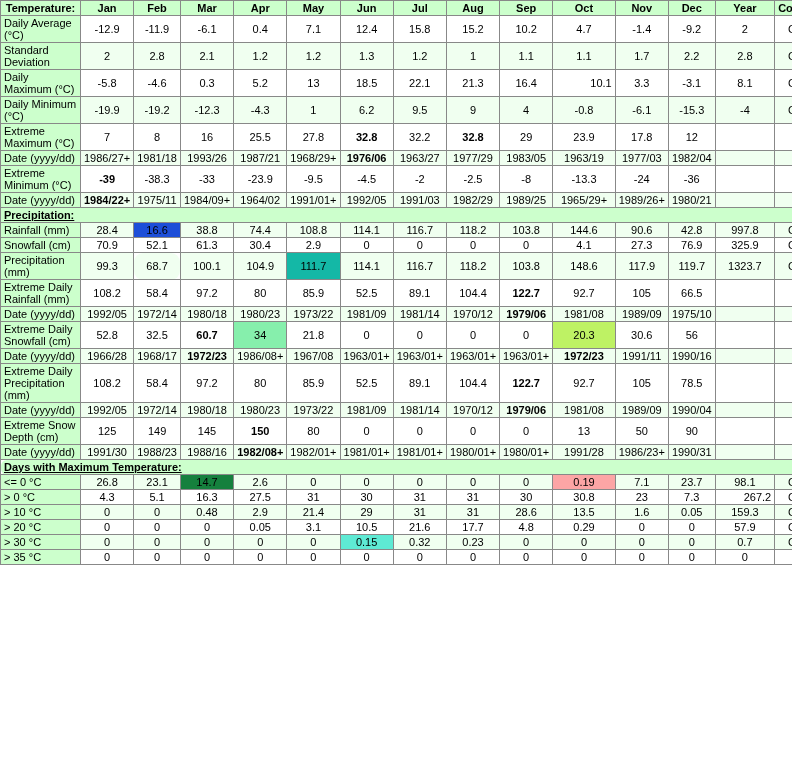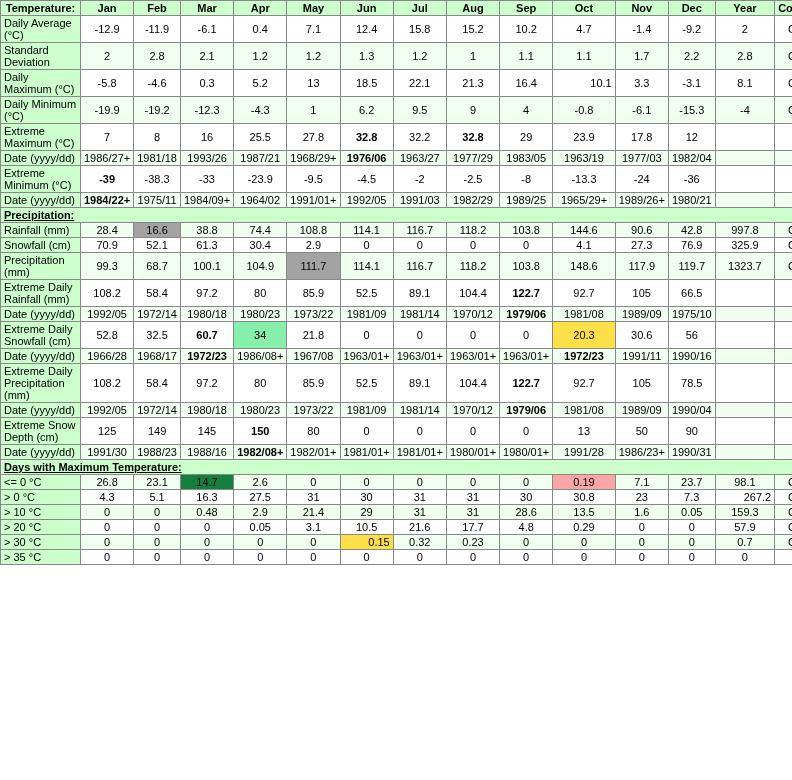--- a/index.html
+++ b/index.html
@@ -202,21 +202,21 @@
         <td class="data-cell" style="background: rgb(240, 255, 240);">1980/21</td>
         <td class="data-cell" style="background: rgb(240, 255, 240);"></td>
         <td class="data-cell" style="background: rgb(240, 255, 240);"></td>
       </tr>
       <tr class="section-header">
         <td colspan="15" style="font-weight: bold; text-decoration: underline;">Precipitation:</td>
       </tr>
       <tr>
         <td>Rainfall (mm)</td>
         <td class="data-cell" style="background: rgb(240, 255, 240);">28.4</td>
-        <td class="data-cell" style="background: #a3a3a3;">16.6</td>
+        <td class="data-cell" style="background: #1d4ed8;">16.6</td>
         <td class="data-cell" style="background: rgb(240, 255, 240);">38.8</td>
         <td class="data-cell" style="background: rgb(240, 255, 240);">74.4</td>
         <td class="data-cell" style="background: rgb(240, 255, 240);">108.8</td>
         <td class="data-cell" style="background: rgb(240, 255, 240);">114.1</td>
         <td class="data-cell" style="background: rgb(240, 255, 240);">116.7</td>
         <td class="data-cell" style="background: rgb(240, 255, 240);">118.2</td>
         <td class="data-cell" style="background: rgb(240, 255, 240);">103.8</td>
         <td class="data-cell" style="background: rgb(240, 255, 240);">144.6</td>
         <td class="data-cell" style="background: rgb(240, 255, 240);">90.6</td>
         <td class="data-cell" style="background: rgb(240, 255, 240);">42.8</td>
@@ -239,21 +239,21 @@
         <td class="data-cell" style="background: rgb(255, 255, 255);">76.9</td>
         <td class="data-cell" style="background: rgb(255, 255, 255);">325.9</td>
         <td class="data-cell" style="background: rgb(255, 255, 255);">C</td>
       </tr>
       <tr>
         <td>Precipitation (mm)</td>
         <td class="data-cell" style="background: rgb(240, 255, 240);">99.3</td>
         <td class="data-cell" style="background: rgb(240, 255, 240); border-radius: 9px;">68.7</td>
         <td class="data-cell" style="background: rgb(240, 255, 240);">100.1</td>
         <td class="data-cell" style="background: rgb(240, 255, 240);">104.9</td>
-        <td class="data-cell" style="background: #a3a3a3;">111.7</td>
+        <td class="data-cell" style="background: #14b8a6;">111.7</td>
         <td class="data-cell" style="background: rgb(240, 255, 240);">114.1</td>
         <td class="data-cell" style="background: rgb(240, 255, 240);">116.7</td>
         <td class="data-cell" style="background: rgb(240, 255, 240);">118.2</td>
         <td class="data-cell" style="background: rgb(240, 255, 240);">103.8</td>
         <td class="data-cell" style="background: rgb(240, 255, 240);">148.6</td>
         <td class="data-cell" style="background: rgb(240, 255, 240);">117.9</td>
         <td class="data-cell" style="background: rgb(240, 255, 240);">119.7</td>
         <td class="data-cell" style="background: rgb(240, 255, 240);">1323.7</td>
         <td class="data-cell" style="background: rgb(240, 255, 240);">C</td>
       </tr>
@@ -295,21 +295,21 @@
         <td>Extreme Daily Snowfall (cm)</td>
         <td class="data-cell" style="background: rgb(255, 255, 255);">52.8</td>
         <td class="data-cell" style="background: rgb(255, 255, 255);">32.5</td>
         <td class="data-cell" style="background: rgb(255, 255, 255); font-weight: bold;">60.7</td>
         <td class="data-cell" style="background: #86efac;">34</td>
         <td class="data-cell" style="background: rgb(255, 255, 255);">21.8</td>
         <td class="data-cell" style="background: rgb(255, 255, 255);">0</td>
         <td class="data-cell" style="background: rgb(255, 255, 255);">0</td>
         <td class="data-cell" style="background: rgb(255, 255, 255);">0</td>
         <td class="data-cell" style="background: rgb(255, 255, 255);">0</td>
-        <td class="data-cell" style="background: #fde047;">20.3</td>
+        <td class="data-cell" style="background: #bef264;">20.3</td>
         <td class="data-cell" style="background: rgb(255, 255, 255);">30.6</td>
         <td class="data-cell" style="background: rgb(255, 255, 255);">56</td>
         <td class="data-cell" style="background: rgb(255, 255, 255);"></td>
         <td class="data-cell" style="background: rgb(255, 255, 255);"></td>
       </tr>
       <tr>
         <td>Date (yyyy/dd)</td>
         <td class="data-cell" style="background: rgb(240, 255, 240);">1966/28</td>
         <td class="data-cell" style="background: rgb(240, 255, 240);">1968/17</td>
         <td class="data-cell" style="background: rgb(240, 255, 240); font-weight: bold;">1972/23</td>
@@ -464,21 +464,21 @@
         <td class="data-cell" style="background: rgb(255, 255, 255);">57.9</td>
         <td class="data-cell" style="background: rgb(255, 255, 255);">C</td>
       </tr>
       <tr>
         <td>&gt; 30 °C</td>
         <td class="data-cell" style="background: rgb(240, 255, 240);">0</td>
         <td class="data-cell" style="background: rgb(240, 255, 240);">0</td>
         <td class="data-cell" style="background: rgb(240, 255, 240);">0</td>
         <td class="data-cell" style="background: rgb(240, 255, 240);">0</td>
         <td class="data-cell" style="background: rgb(240, 255, 240);">0</td>
-        <td class="data-cell" style="background: #fde047; text-align: right;">0.15</td>
+        <td class="data-cell" style="background: #5eead4;">0.15</td>
         <td class="data-cell" style="background: rgb(240, 255, 240);">0.32</td>
         <td class="data-cell" style="background: rgb(240, 255, 240);">0.23</td>
         <td class="data-cell" style="background: rgb(240, 255, 240);">0</td>
         <td class="data-cell" style="background: rgb(240, 255, 240);">0</td>
         <td class="data-cell" style="background: rgb(240, 255, 240);">0</td>
         <td class="data-cell" style="background: rgb(240, 255, 240);">0</td>
         <td class="data-cell" style="background: rgb(240, 255, 240);">0.7</td>
         <td class="data-cell" style="background: rgb(240, 255, 240);">C</td>
       </tr>
       <tr>

